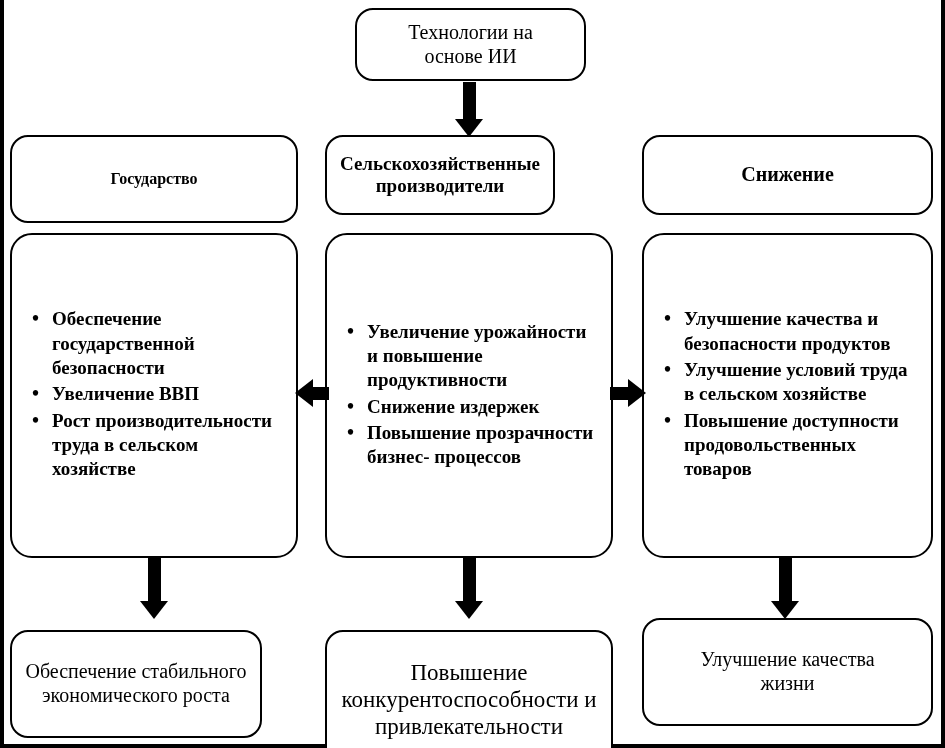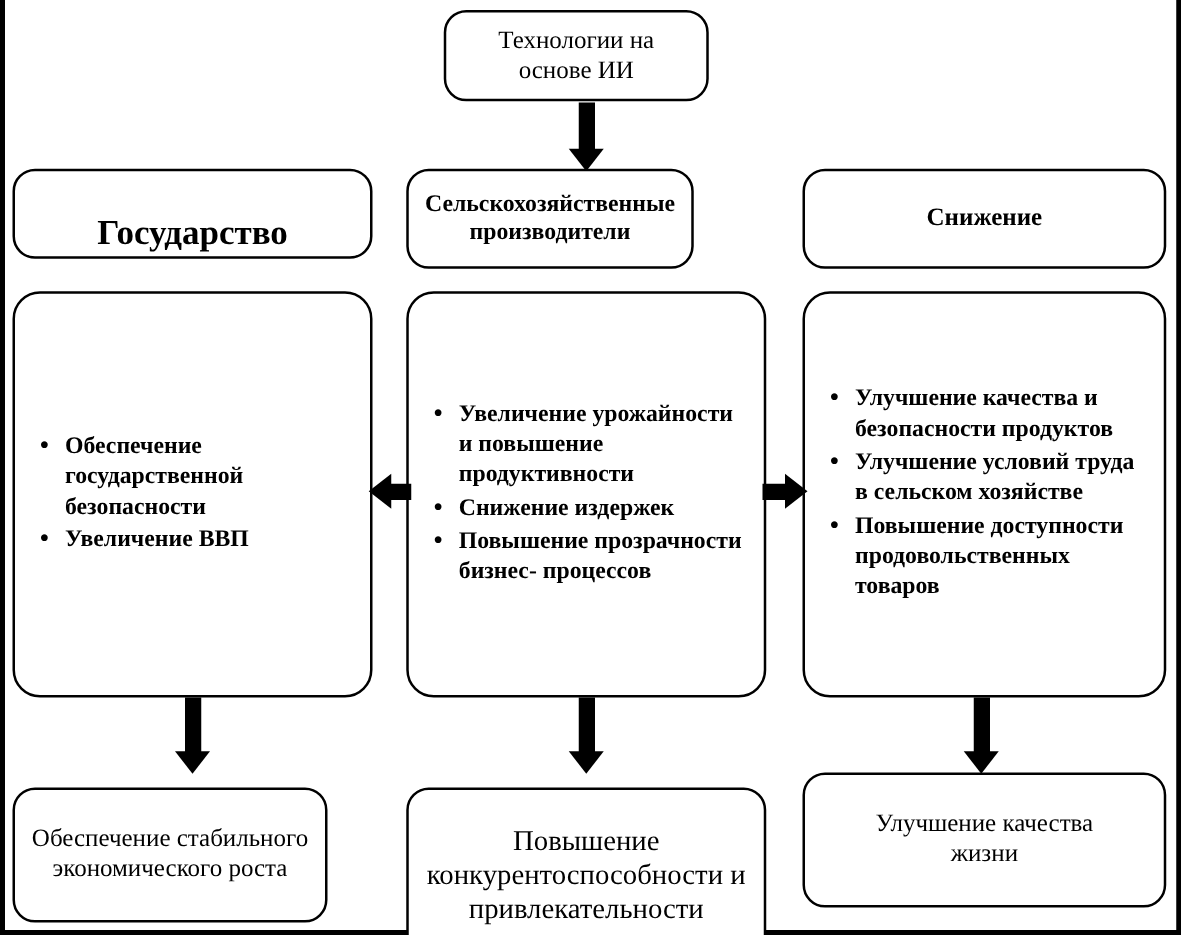--- a/index.html
+++ b/index.html
@@ -126,49 +126,53 @@
 </style>
 </head>
 <body>
 
 <div id="page">
 
   <div class="frame-left"></div>
   <div class="frame-right"></div>
   <div class="frame-bottom"></div>
 
-  <div class="node" style="left:355px; top:8px; width:212px; height:73px; font-size:20px;">
+  <div class="node" style="left:355px; top:8px; width:231px; height:73px; font-size:20px;">
     <span class="node-text">Технологии на
 основе ИИ</span>
   </div>
 
   <div class="arrow arrow-down" style="left:441px; top:82px; width:56px; height:55px;">
     <div class="shaft" style="height:38px;"></div>
     <div class="head" style="top:37px;"></div>
   </div>
 
-  <div class="node" style="left:10px; top:135px; width:288px; height:72px; font-size:28px;align-items:flex-end;">
+  <div class="node" style="left:10px; top:135px; width:288px; height:88px; font-size:16px;">
     <span class="node-text bold">Государство</span>
   </div>
 
   <div class="node" style="left:325px; top:135px; width:230px; height:80px; font-size:19px;">
     <span class="node-text bold">Сельскохозяйственные
 производители</span>
   </div>
 
   <div class="node" style="left:642px; top:135px; width:291px; height:80px; font-size:20px;">
     <span class="node-text bold">Снижение</span>
   </div>
 
   <div class="list-node" style="left:10px; top:233px; width:288px; height:325px;">
     <ul>
       <li>Обеспечение
 государственной
 безопасности</li>
       <li>Увеличение ВВП</li>
+      <li>Рост
+производительности
+труда в сельском
+хозяйстве</li>
     </ul>
   </div>
 
   <div class="list-node" style="left:325px; top:233px; width:288px; height:325px;">
     <ul>
       <li>Увеличение
 урожайности и
 повышение
 продуктивности</li>
       <li>Снижение издержек</li>

